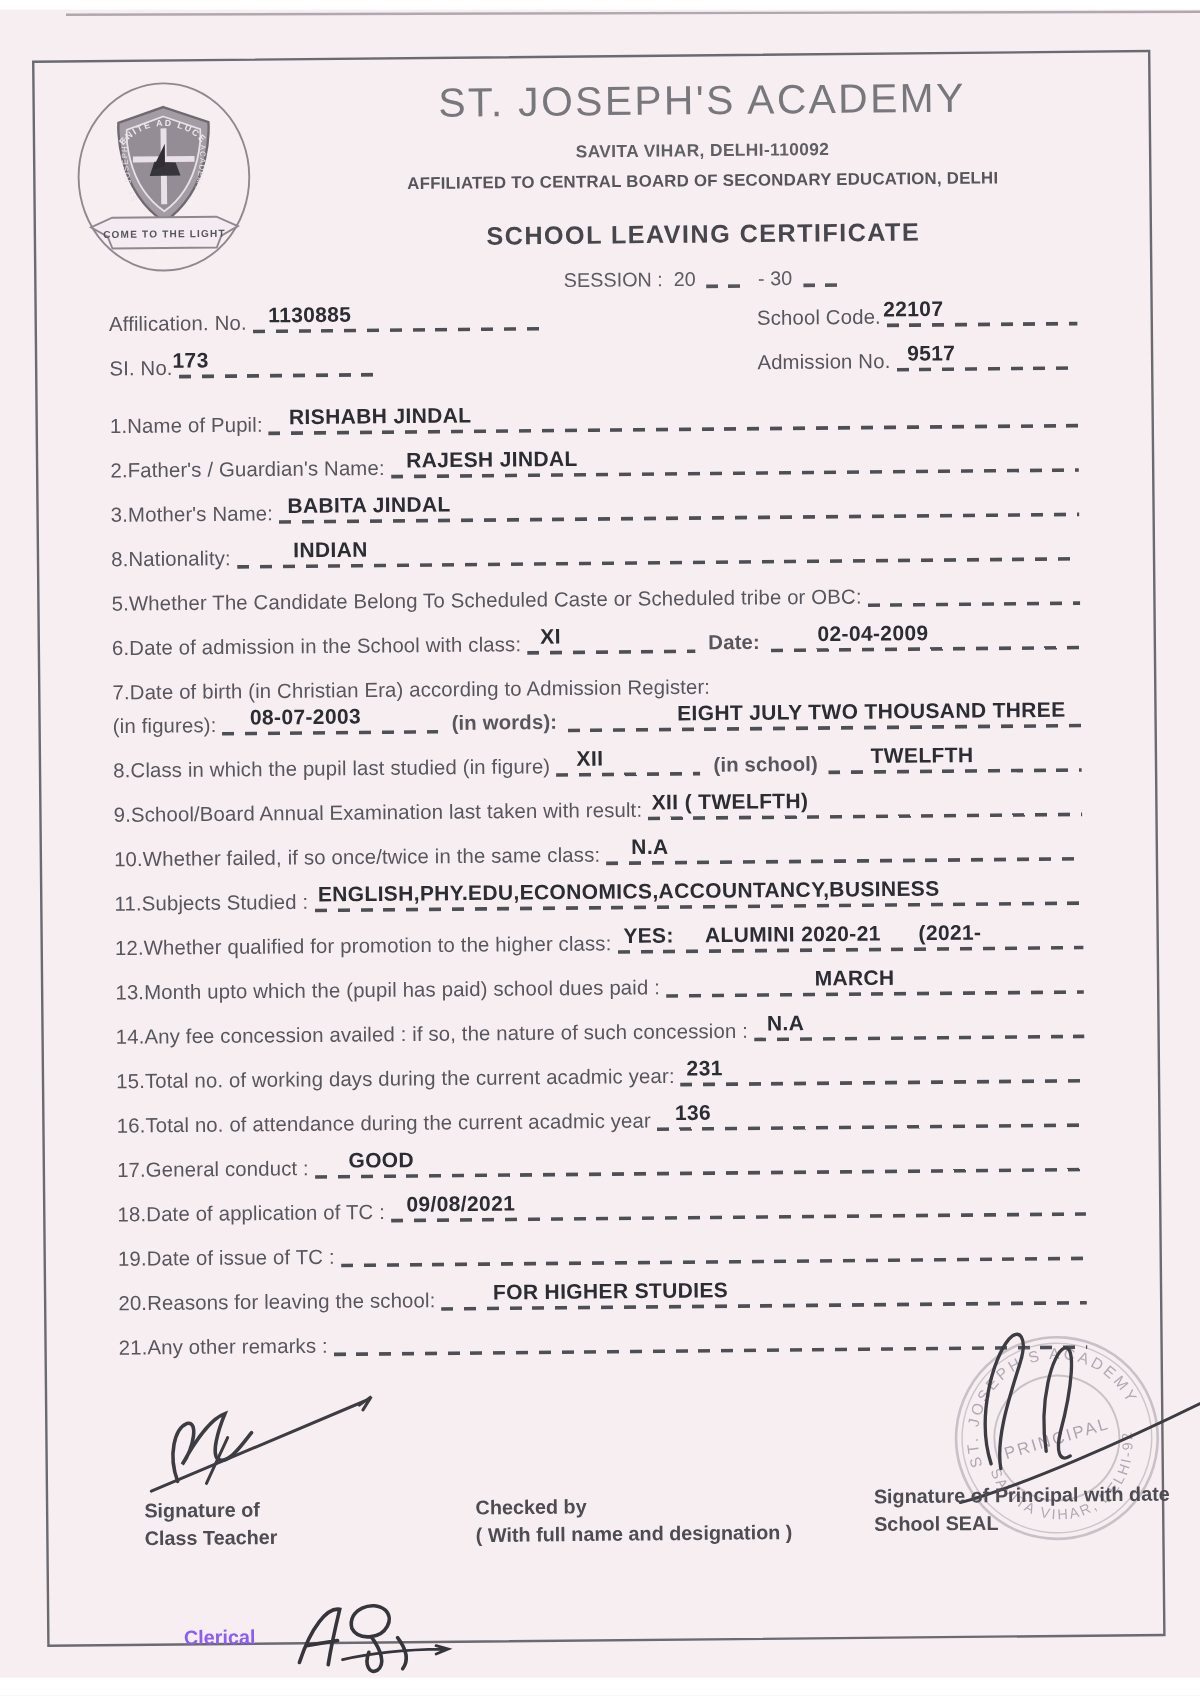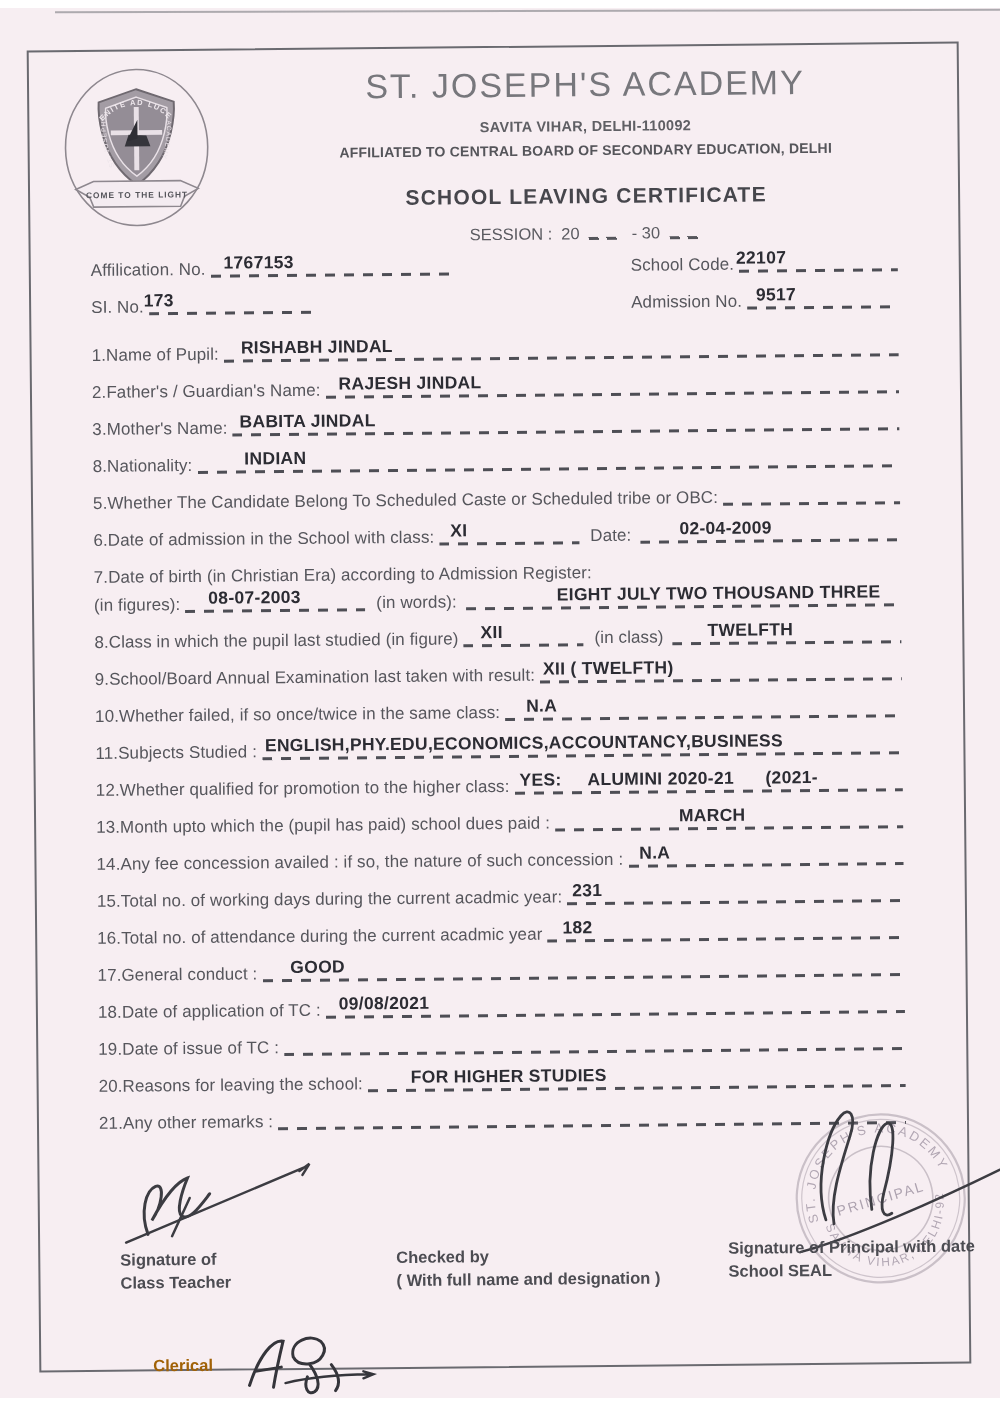--- a/index.html
+++ b/index.html
@@ -40,34 +40,34 @@
   .meta { margin-top:6px; }
   .meta-row { display:flex; align-items:flex-end; height:30px; margin-bottom:7px; font-size:17px; }
   .meta-left { display:flex; align-items:flex-end; width:380px; }
   .meta-spacer { flex:1 1 auto; }
   .meta-right { display:flex; align-items:flex-end; width:272px; }
   
   .rows { margin-top:22px; }
   .row { display:flex; align-items:flex-end; height:26px; margin-bottom:11px; font-size:17px; position:relative; }
   .row.tall7 { margin-bottom:2px; }
   .lbl { white-space:nowrap; padding-bottom:3px; color:#56565c; letter-spacing:.1px; }
-  .lbl.mid { margin-left:6px; margin-right:4px; }
+  .lbl.mid { margin-left:6px; margin-right:4px;font-weight:bold; }
   .df { flex:1 1 auto; position:relative; height:26px; min-width:40px; }
   .df::after { content:""; position:absolute; left:5px; right:5px; bottom:5px; height:3px;
     background:repeating-linear-gradient(90deg,#4e4e55 0 10px,transparent 10px 19px); } .w130 { flex:0 0 130px; } .w150 { flex:0 0 150px; }
   .w180 { flex:0 0 180px; } .w190 { flex:0 0 190px; } .w250 { flex:0 0 250px; }
   .val { position:absolute; left:14px; bottom:9px; font-weight:700; color:#2c2c33;
     font-size:17.5px; white-space:nowrap; letter-spacing:.3px; }
   
   .footer { position:relative; height:250px; margin-top:16px; }
   .sig-label { position:absolute; font-size:16.5px; font-weight:700; color:#4c4c52; line-height:23px; }
   .sig-svg { position:absolute; }
   .seal-wrap { position:absolute; left:692px; top:-36px; width:178px; height:178px; transform:rotate(-16deg); opacity:.75; }
   .clerical { position:absolute; left:52px; top:178px; display:flex; align-items:center; gap:28px; }
-  .clerical-lbl { font-size:16.5px; font-weight:700; color:#a16207; }
+  .clerical-lbl { font-size:16.5px; font-weight:700; color:#8b5cf6; }
 </style>
 </head>
 <body>
 
 <div class="sheet">
   <div class="scan-top-line"></div>
 
   <div class="border-box">
 
     <svg class="crest" viewBox="0 0 160 170">
@@ -108,21 +108,21 @@
         <span>- 30</span>
         <span class="sess-dashes"></span>
       </div>
     </div>
 
     <div class="meta">
       <div class="meta-row">
         <div class="meta-left">
           <span class="lbl">Affilication. No.</span>
           <span class="df w250">
-            <b class="val" style="left:18px">1767153</b>
+            <b class="val" style="left:18px">1130885</b>
           </span>
         </div>
         <div class="meta-spacer"></div>
         <div class="meta-right">
           <span class="lbl">School Code.</span>
           <span class="df">
             <b class="val" style="left:2px">22107</b>
           </span>
         </div>
       </div>
@@ -201,21 +201,21 @@
         <span class="df">
             <b class="val" style="left:96px">EIGHT JULY TWO THOUSAND THREE</b>
           </span>
       </div>
 
       <div class="row">
         <span class="lbl">8.Class in which the pupil last studied (in figure)</span>
         <span class="df w130">
             <b class="val" style="left:22px">XII</b>
           </span>
-        <span class="lbl mid">(in class)</span>
+        <span class="lbl mid">(in school)</span>
         <span class="df">
             <b class="val" style="left:40px">TWELFTH</b>
           </span>
       </div>
 
       <div class="row">
         <span class="lbl">9.School/Board Annual Examination last taken with result:</span>
         <span class="df">
             <b class="val" style="left:8px">XII ( TWELFTH)</b>
           </span>
@@ -261,21 +261,21 @@
       <div class="row">
         <span class="lbl">15.Total no. of working days during the current acadmic year:</span>
         <span class="df">
             <b class="val" style="left:10px">231</b>
           </span>
       </div>
 
       <div class="row">
         <span class="lbl">16.Total no. of attendance during the current  acadmic year</span>
         <span class="df">
-            <b class="val" style="left:20px">182</b>
+            <b class="val" style="left:20px">136</b>
           </span>
       </div>
 
       <div class="row">
         <span class="lbl">17.General conduct :</span>
         <span class="df">
             <b class="val" style="left:33px">GOOD</b>
           </span>
       </div>
 

